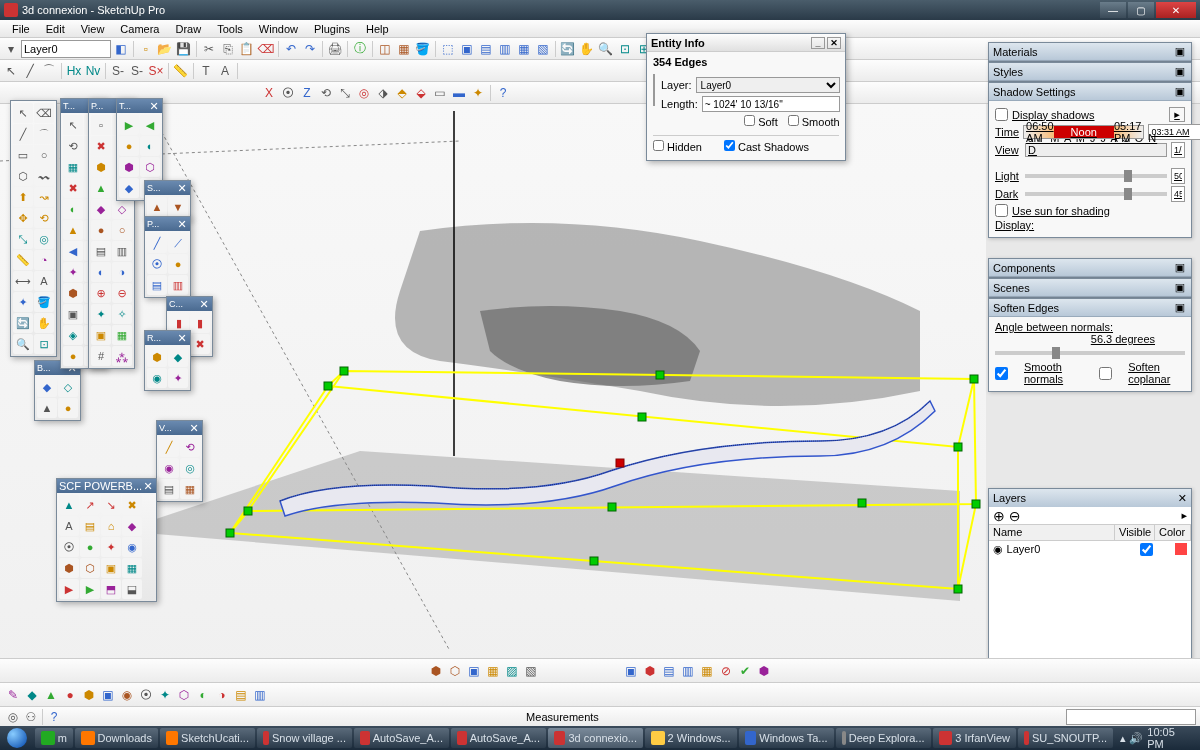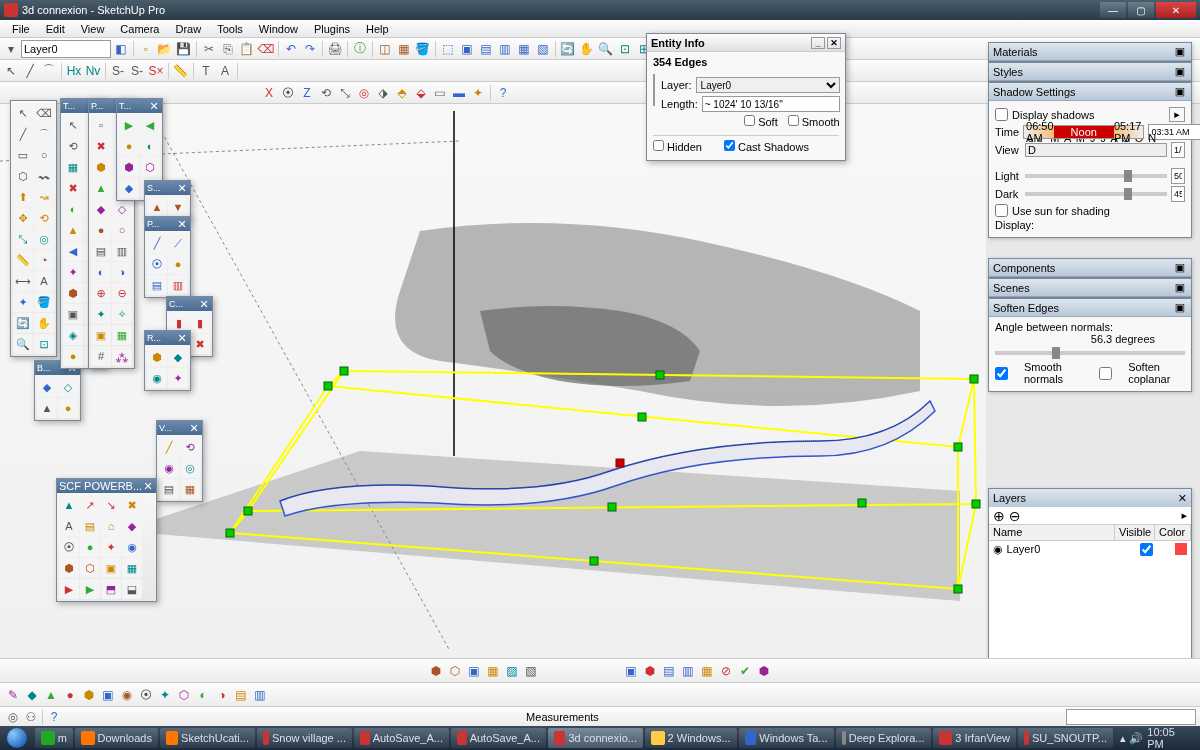--- a/index.html
+++ b/index.html
@@ -40,21 +40,21 @@
 .entityinfo .erow { display:flex; align-items:center; margin:3px 0; gap:4px; }
 .entityinfo .swatch { width:32px; height:32px; background:linear-gradient(135deg,#fff 50%,#ddd 50%); border:1px solid #999; }
 .entityinfo input[type=text] { border:1px solid #999; height:16px; font-size:10px; padding:0 2px; flex:1; }
 .entityinfo select { border:1px solid #999; height:16px; font-size:10px; flex:1; }
 .entityinfo input[type=checkbox] { width:11px; height:11px; }
 
 
 .rpanel { position:absolute; right:8px; width:204px; background:#f8f8f8; border:1px solid #7a8a9a; box-shadow:1px 1px 4px rgba(0,0,0,.2); }
 .rpanel .rhead { height:18px; background:linear-gradient(#dde6ee,#b8c8d8); padding:0 4px; display:flex; align-items:center; font-size:10px; border-bottom:1px solid #9ab; }
 .rpanel .rhead .rmin { margin-left:auto; width:14px; text-align:center; cursor:pointer; }
-.rpanel .rbody { padding:4px 6px; font-size:10px; }
+.rpanel .rbody { padding:4px 6px; font-size:10px;text-decoration:underline; }
 .shadow-row { display:flex; align-items:center; gap:4px; margin:2px 0; font-size:10px; }
 .shadow-row .tslider { flex:1; height:14px; background:linear-gradient(90deg,#eee,#ff8800 50%,#eee); border:1px solid #999; position:relative; font-size:8px; display:flex; align-items:center; padding:0 2px; }
 .shadow-row input[type=text] { width:54px; height:16px; border:1px solid #999; font-size:9px; padding:0 2px; }
 .shadow-row input.sm { width:14px; }
 .shadow-row .slider { flex:1; height:4px; background:#ccc; position:relative; }
 .shadow-row .slider::after { content:""; position:absolute; width:8px; height:12px; background:#888; top:-4px; left:70%; }
 .datebar { flex:1; height:14px; background:#eee; border:1px solid #999; font-size:7px; letter-spacing:1px; padding:0 2px; display:flex; align-items:flex-end; }
 .soften .sslider { height:4px; background:#ccc; margin:6px 0; position:relative; }
 .soften .sslider::after { content:""; position:absolute; width:8px; height:12px; background:#888; top:-4px; left:30%; }
 

